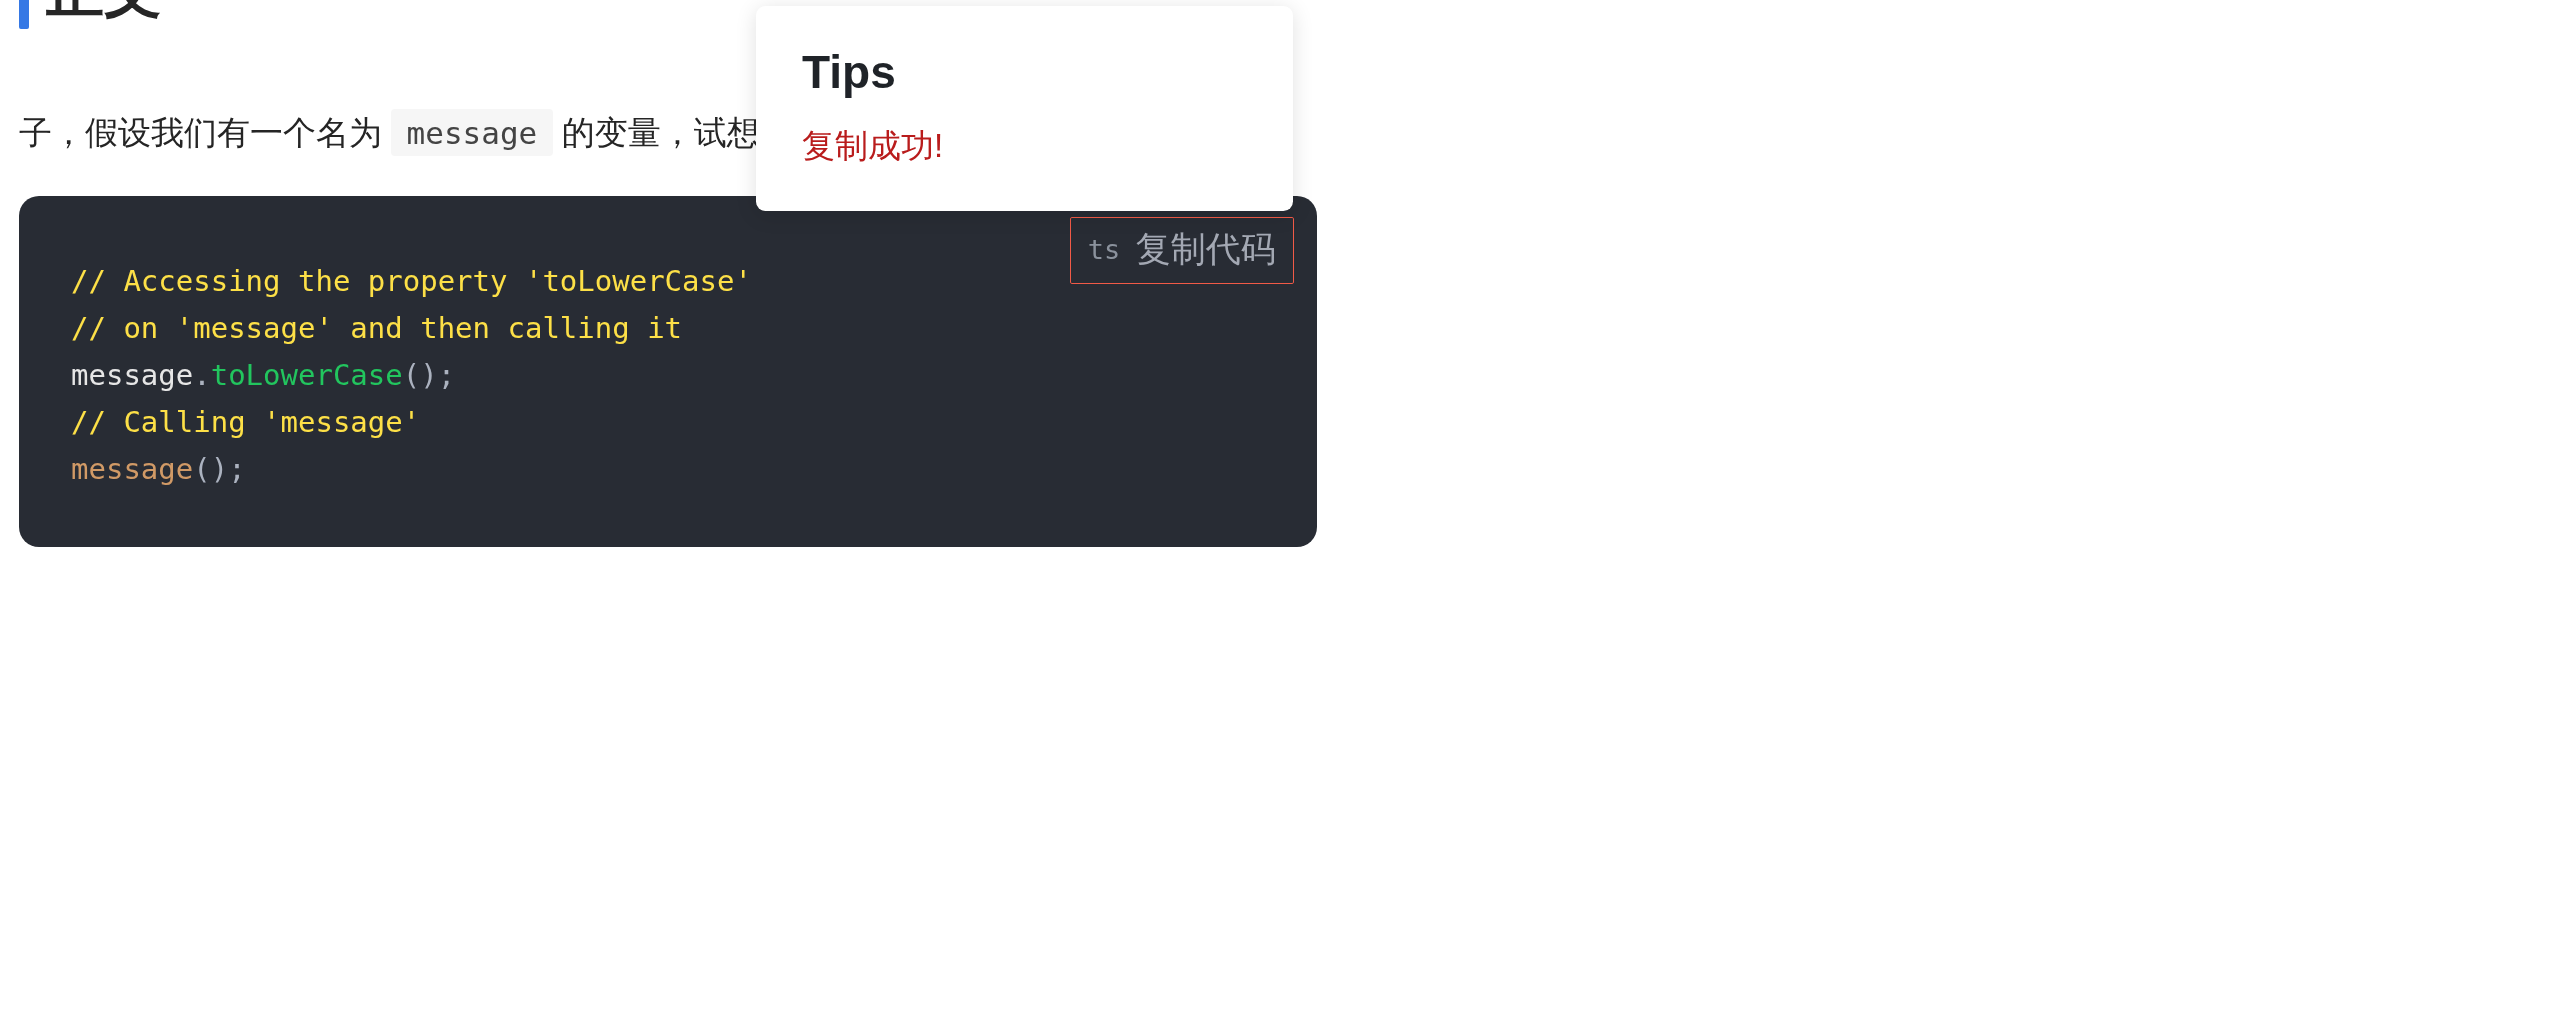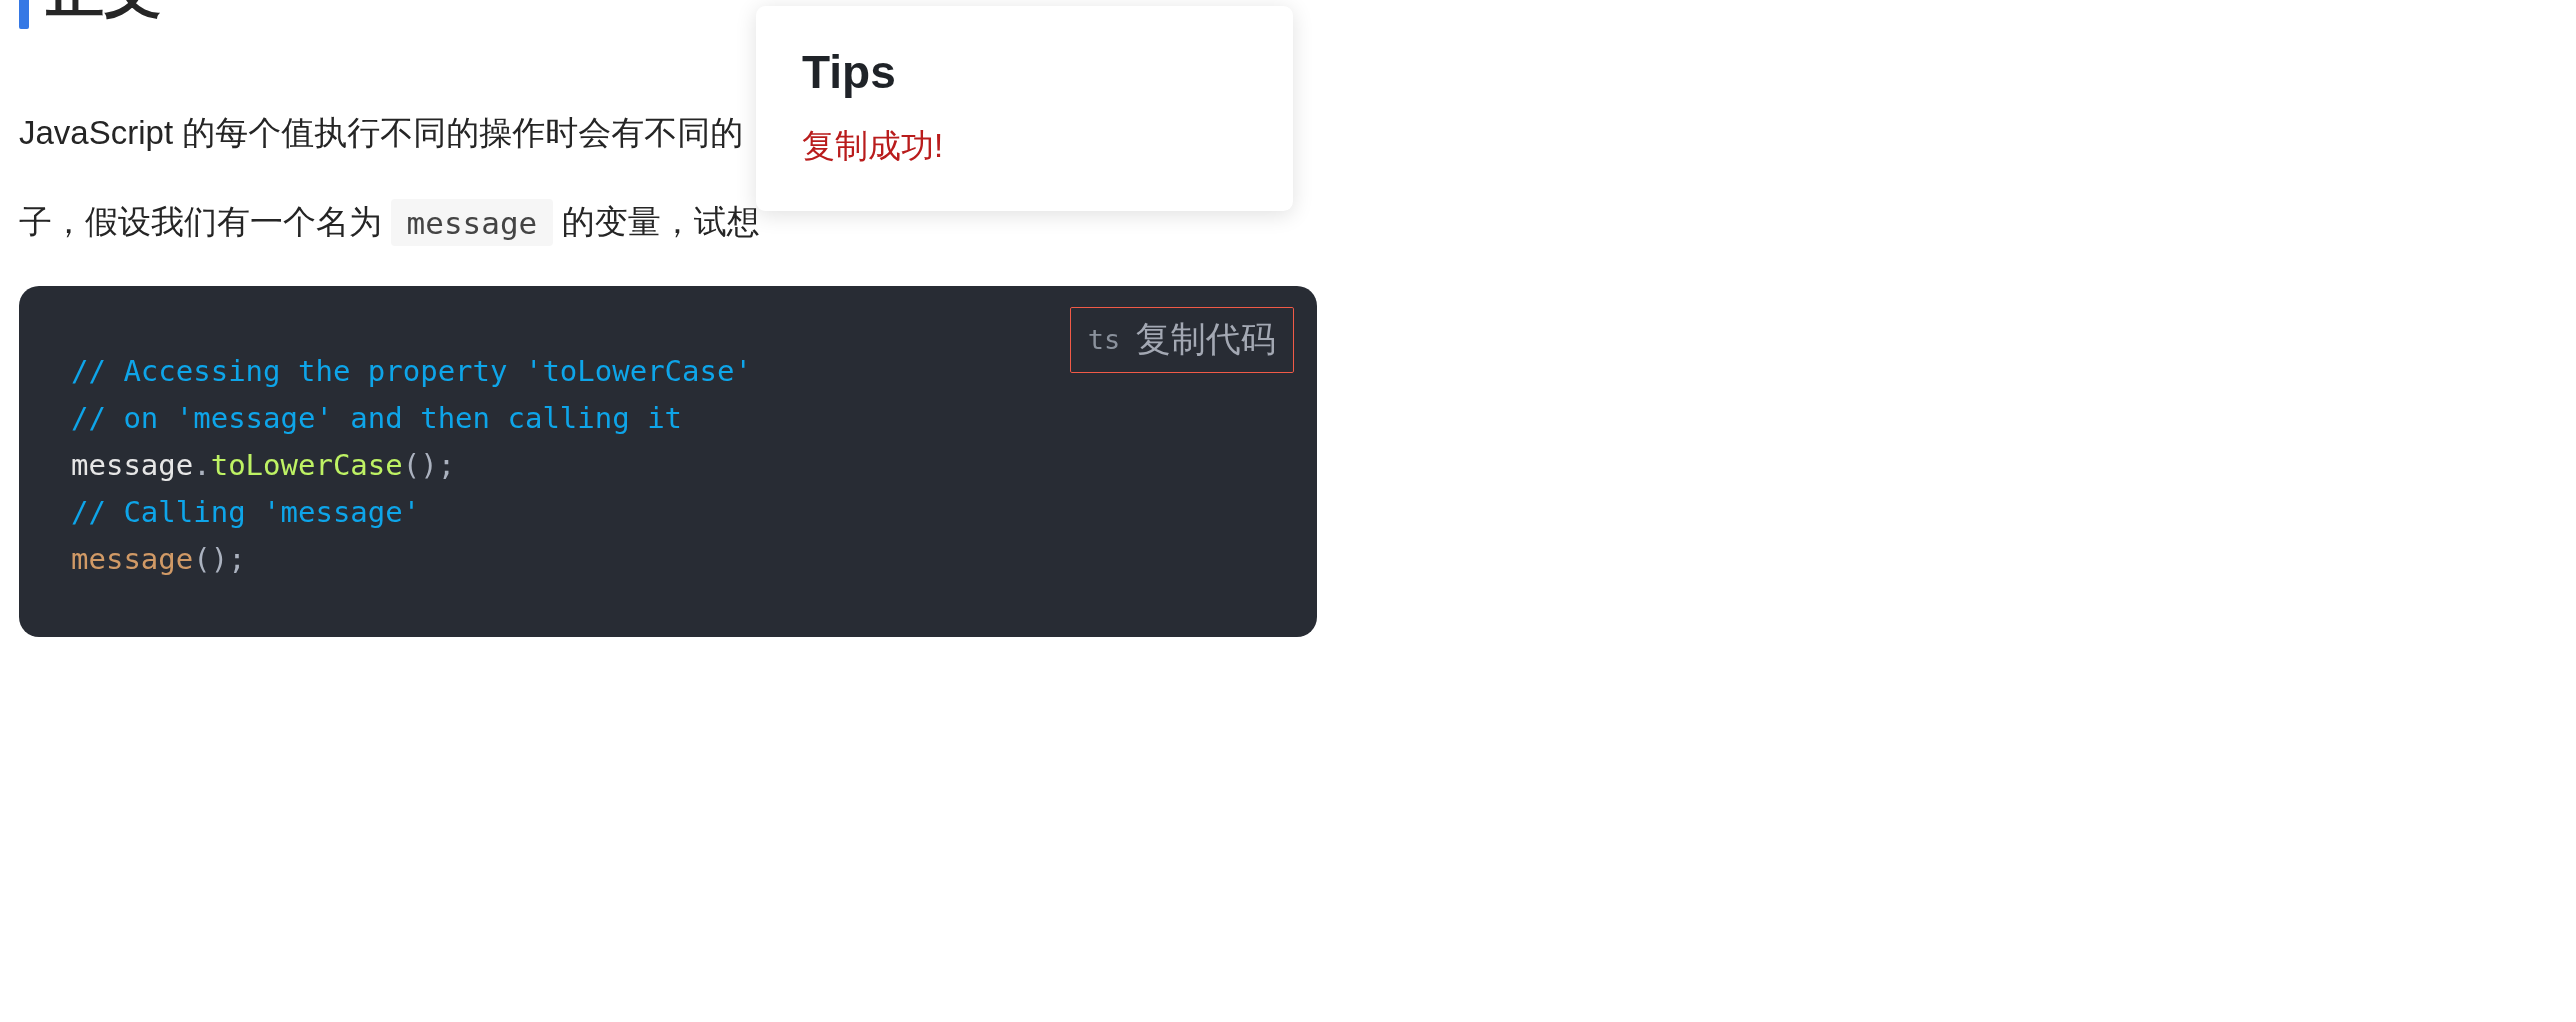--- a/index.html
+++ b/index.html
@@ -96,24 +96,24 @@
     cursor: pointer;
   }
   pre.code {
     margin: 0;
     font-family: "SF Mono", ui-monospace, Menlo, Consolas, monospace;
     font-size: 29px;
     line-height: 1.62;
     color: #abb2bf;
     white-space: pre;
   }
-  .tok-comment { color: #0ea5e9; }
+  .tok-comment { color: #fde047; }
   .tok-plain   { color: #e6e6e6; }
   .tok-punc    { color: #abb2bf; }
-  .tok-method  { color: #bef264; }
+  .tok-method  { color: #22c55e; }
   .tok-call    { color: #d19a66; }
 
   
   .toast {
     position: absolute;
     top: 21px;
     left: 756px;
     width: 537px;
     background: #ffffff;
     border-radius: 9.6px;
@@ -136,23 +136,20 @@
 
 <div class="page">
 
   <div class="heading-row">
     <div class="heading-bar"></div>
     <div class="heading-text">正文</div>
   </div>
 
   <div class="para">
     <span class="line">
-      <span>JavaScript 的每个值执行不同的操作时会有不同的</span>
-    </span>
-    <span class="line">
       <span>子，假设我们有一个名为 </span>
       <span class="inline-code">message</span>
       <span> 的变量，试想</span>
     </span>
   </div>
 
   <div class="code-block">
     <div class="code-actions">
       <span class="lang-badge">ts</span>
       <span class="copy-btn">复制代码</span>

